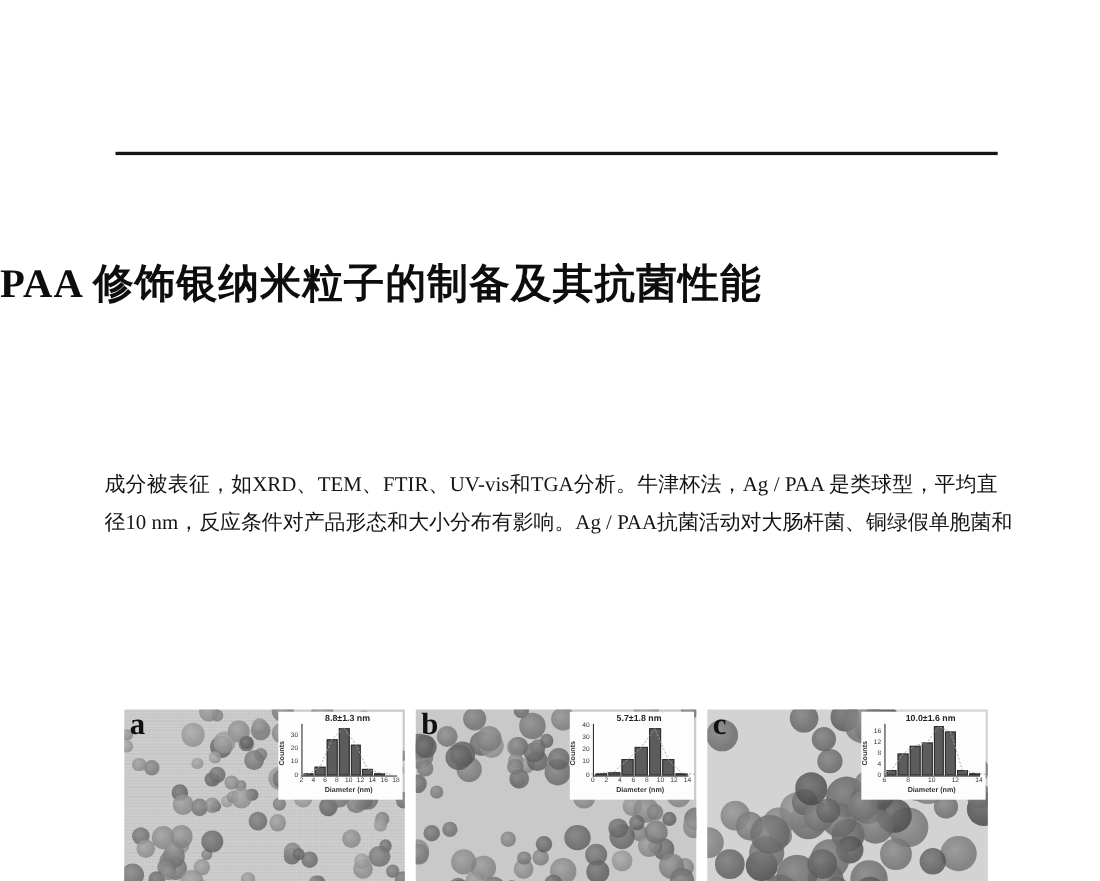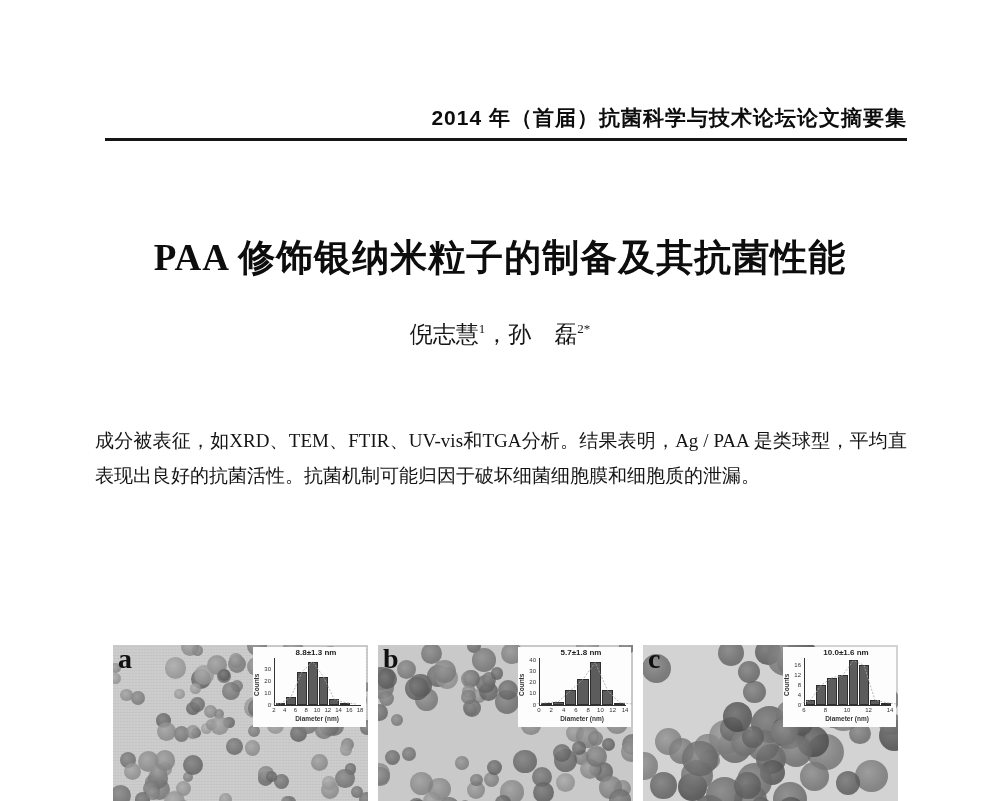--- a/index.html
+++ b/index.html
@@ -1,21 +1,21 @@
 <!DOCTYPE html>
 <html><head>
 <meta charset="utf-8">
 <style>
   html,body{margin:0;padding:0;background:#ffffff;}
   .page{position:relative;width:1000px;height:801px;background:#ffffff;overflow:hidden;
         font-family:"Liberation Serif",serif;color:#151515;}
   .booklet{position:absolute;top:104px;right:93px;font-family:"Liberation Sans",sans-serif;
            font-weight:bold;font-size:21px;letter-spacing:1px;color:#0d0d0d;}
   .rule{position:absolute;top:138px;left:105px;width:802px;height:3px;background:#161616;}
-  .title{position:absolute;top:233px;left:0;width:1000px;text-align:center;
+  .title{position:absolute;top:233px;left:0;width:1000px;text-align:left;
          font-size:37px;font-weight:bold;letter-spacing:1px;color:#0d0d0d;}
   .authors{position:absolute;top:319px;left:0;width:1000px;text-align:center;font-size:23px;color:#161616;}
   .authors sup{font-size:13px;}
   .affil{position:absolute;top:357px;left:0;width:1000px;text-align:center;font-size:21px;color:#181818;}
   .affil sup{font-size:12px;}
   .abstract{position:absolute;top:424px;left:95px;width:812px;font-size:19px;line-height:34.5px;color:#141414;}
   .jline{text-align:justify;text-align-last:justify;white-space:nowrap;}
   .jline.first{text-indent:38px;}
   .jline.last{text-align-last:left;white-space:normal;}
   .jline sup{font-size:11px;}
@@ -42,31 +42,29 @@
        font-size:6px;color:#333;}
   .cxl{position:absolute;left:21px;top:68px;width:86px;text-align:center;
        font-family:"Liberation Sans",sans-serif;font-weight:bold;font-size:6.5px;color:#333;}
   .csvg{position:absolute;left:22px;top:11px;overflow:visible;}
 </style>
 </head>
 <body>
 
 <div class="page">
 
-  <div class="booklet">2014 年（首届）抗菌科学与技术论坛论文摘要集</div>
   <div class="rule"></div>
 
   <div class="title">PAA 修饰银纳米粒子的制备及其抗菌性能</div>
 
-  <div class="authors"><span>倪志慧</span><sup>1</sup><span>，</span><span>孙　磊</span><sup>2*</sup></div>
 
 
   <div class="abstract">
-    <div class="jline"><span>成分被表征，如XRD、TEM、FTIR、UV-vis和TGA分析。结果表明，Ag / PAA 是类球型，平均直</span></div>
-    <div class="jline last"><span>表现出良好的抗菌活性。抗菌机制可能归因于破坏细菌细胞膜和细胞质的泄漏。</span></div>
+    <div class="jline"><span>成分被表征，如XRD、TEM、FTIR、UV-vis和TGA分析。牛津杯法，Ag / PAA 是类球型，平均直</span></div>
+    <div class="jline"><span>径10 nm，反应条件对产品形态和大小分布有影响。Ag / PAA抗菌活动对大肠杆菌、铜绿假单胞菌和</span></div>
   </div>
 
   <div class="tem tem-a">
       <div class="blob" style="left: 36.0064px; top: 133.982px; width: 21.1295px; height: 21.1295px; background: radial-gradient(circle at 40% 38%, rgb(145, 145, 145), rgb(117, 117, 117) 60%, rgba(99, 99, 99, 0.92));"></div>
       <div class="blob" style="left: 134.4px; top: 11.9868px; width: 18.8613px; height: 18.8613px; background: radial-gradient(circle at 40% 38%, rgb(157, 157, 157), rgb(129, 129, 129) 60%, rgba(111, 111, 111, 0.92));"></div>
       <div class="blob" style="left: 77.8666px; top: 23.9143px; width: 19.9817px; height: 19.9817px; background: radial-gradient(circle at 40% 38%, rgb(124, 124, 124), rgb(96, 96, 96) 60%, rgba(78, 78, 78, 0.92));"></div>
       <div class="blob" style="left: 115.105px; top: 10.3386px; width: 18.0414px; height: 18.0414px; background: radial-gradient(circle at 40% 38%, rgb(149, 149, 149), rgb(121, 121, 121) 60%, rgba(103, 103, 103, 0.92));"></div>
       <div class="blob" style="left: 170.394px; top: 151.09px; width: 12.7134px; height: 12.7134px; background: radial-gradient(circle at 40% 38%, rgb(133, 133, 133), rgb(105, 105, 105) 60%, rgba(87, 87, 87, 0.92));"></div>
       <div class="blob" style="left: 175.572px; top: 50.3257px; width: 15.8663px; height: 15.8663px; background: radial-gradient(circle at 40% 38%, rgb(150, 150, 150), rgb(122, 122, 122) 60%, rgba(104, 104, 104, 0.92));"></div>
       <div class="blob" style="left: 238.197px; top: 141.256px; width: 11.8724px; height: 11.8724px; background: radial-gradient(circle at 40% 38%, rgb(137, 137, 137), rgb(109, 109, 109) 60%, rgba(91, 91, 91, 0.92));"></div>

